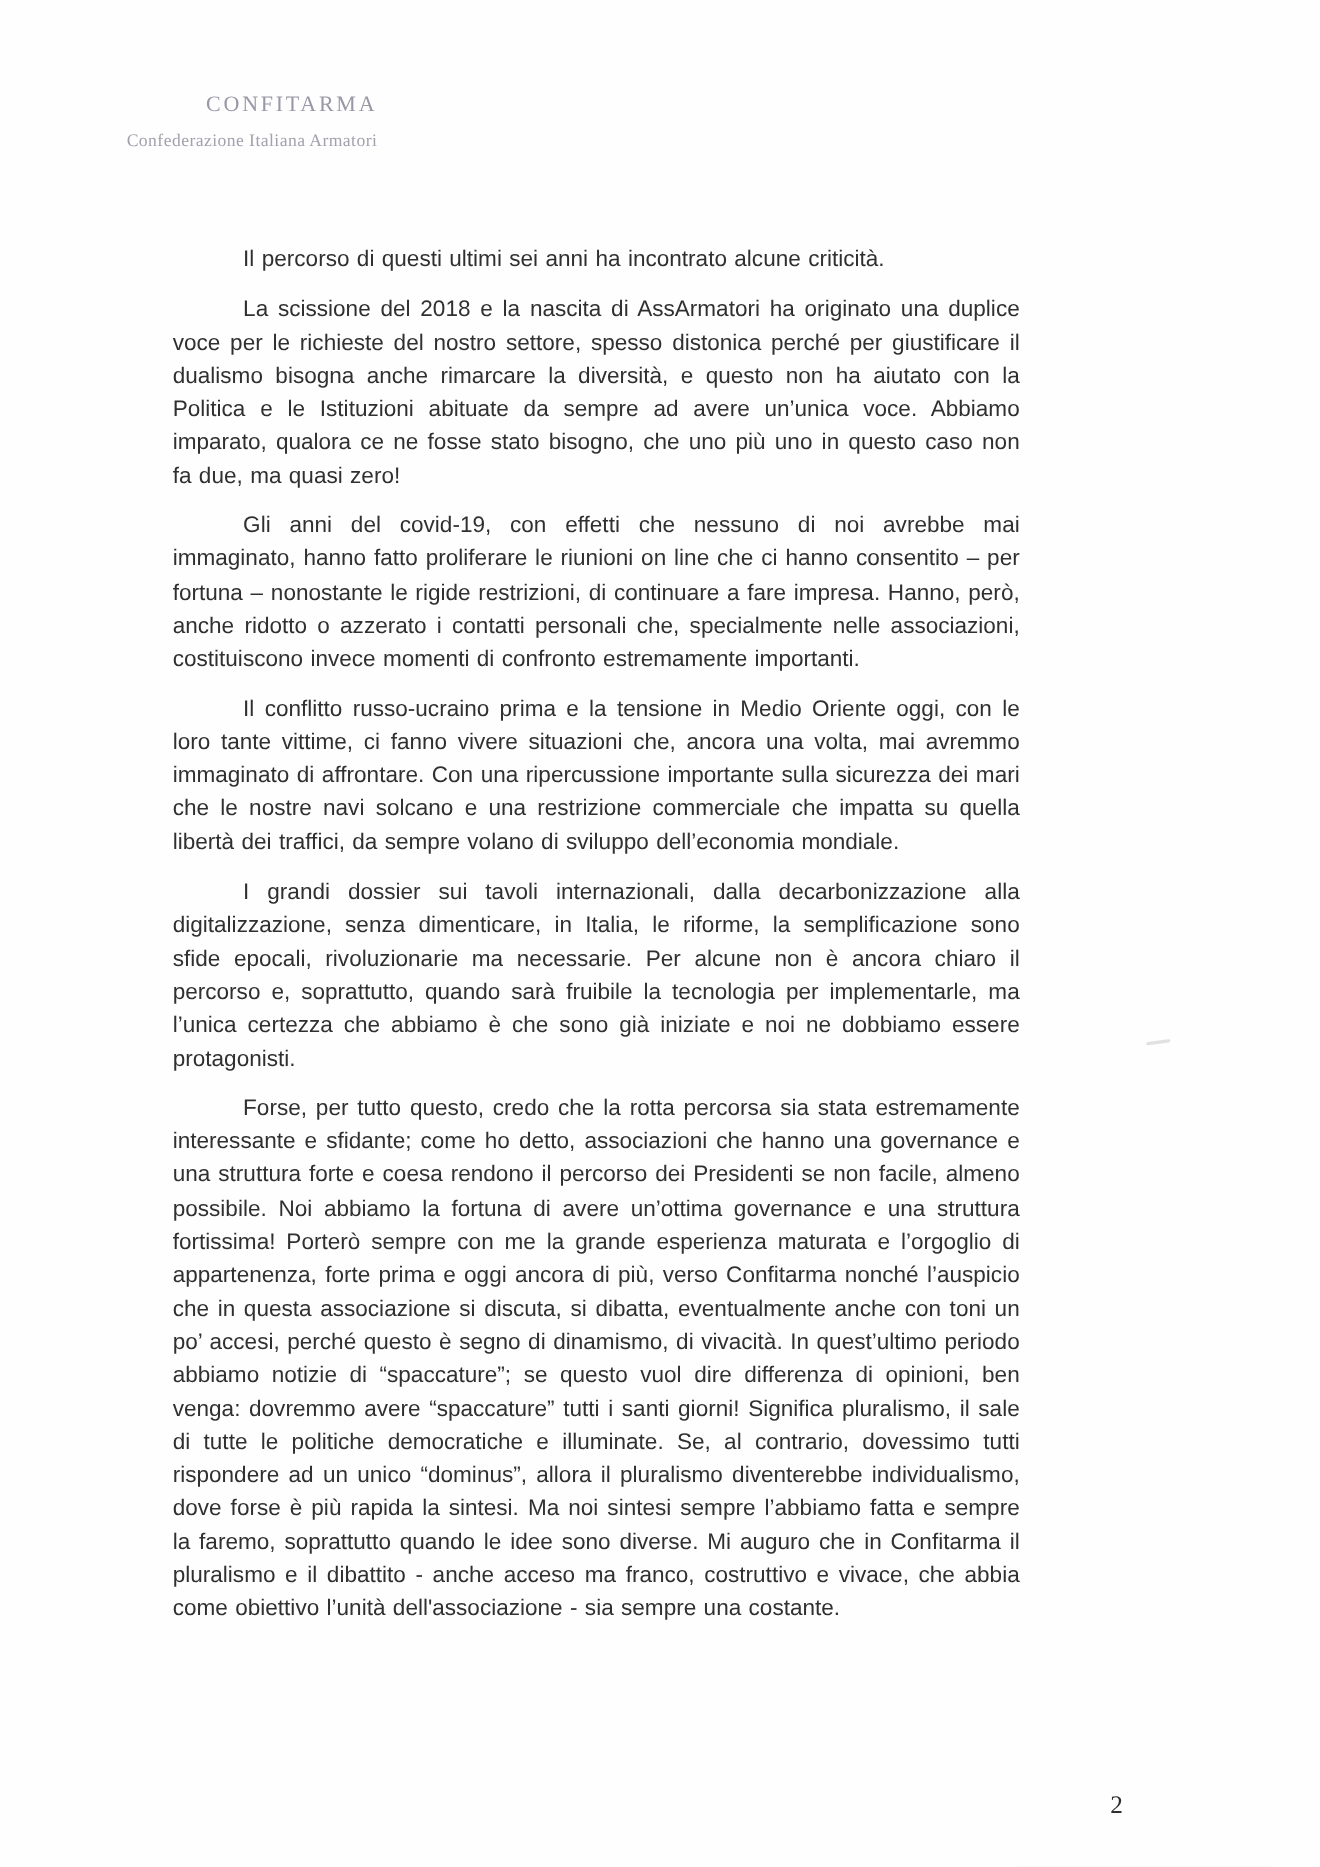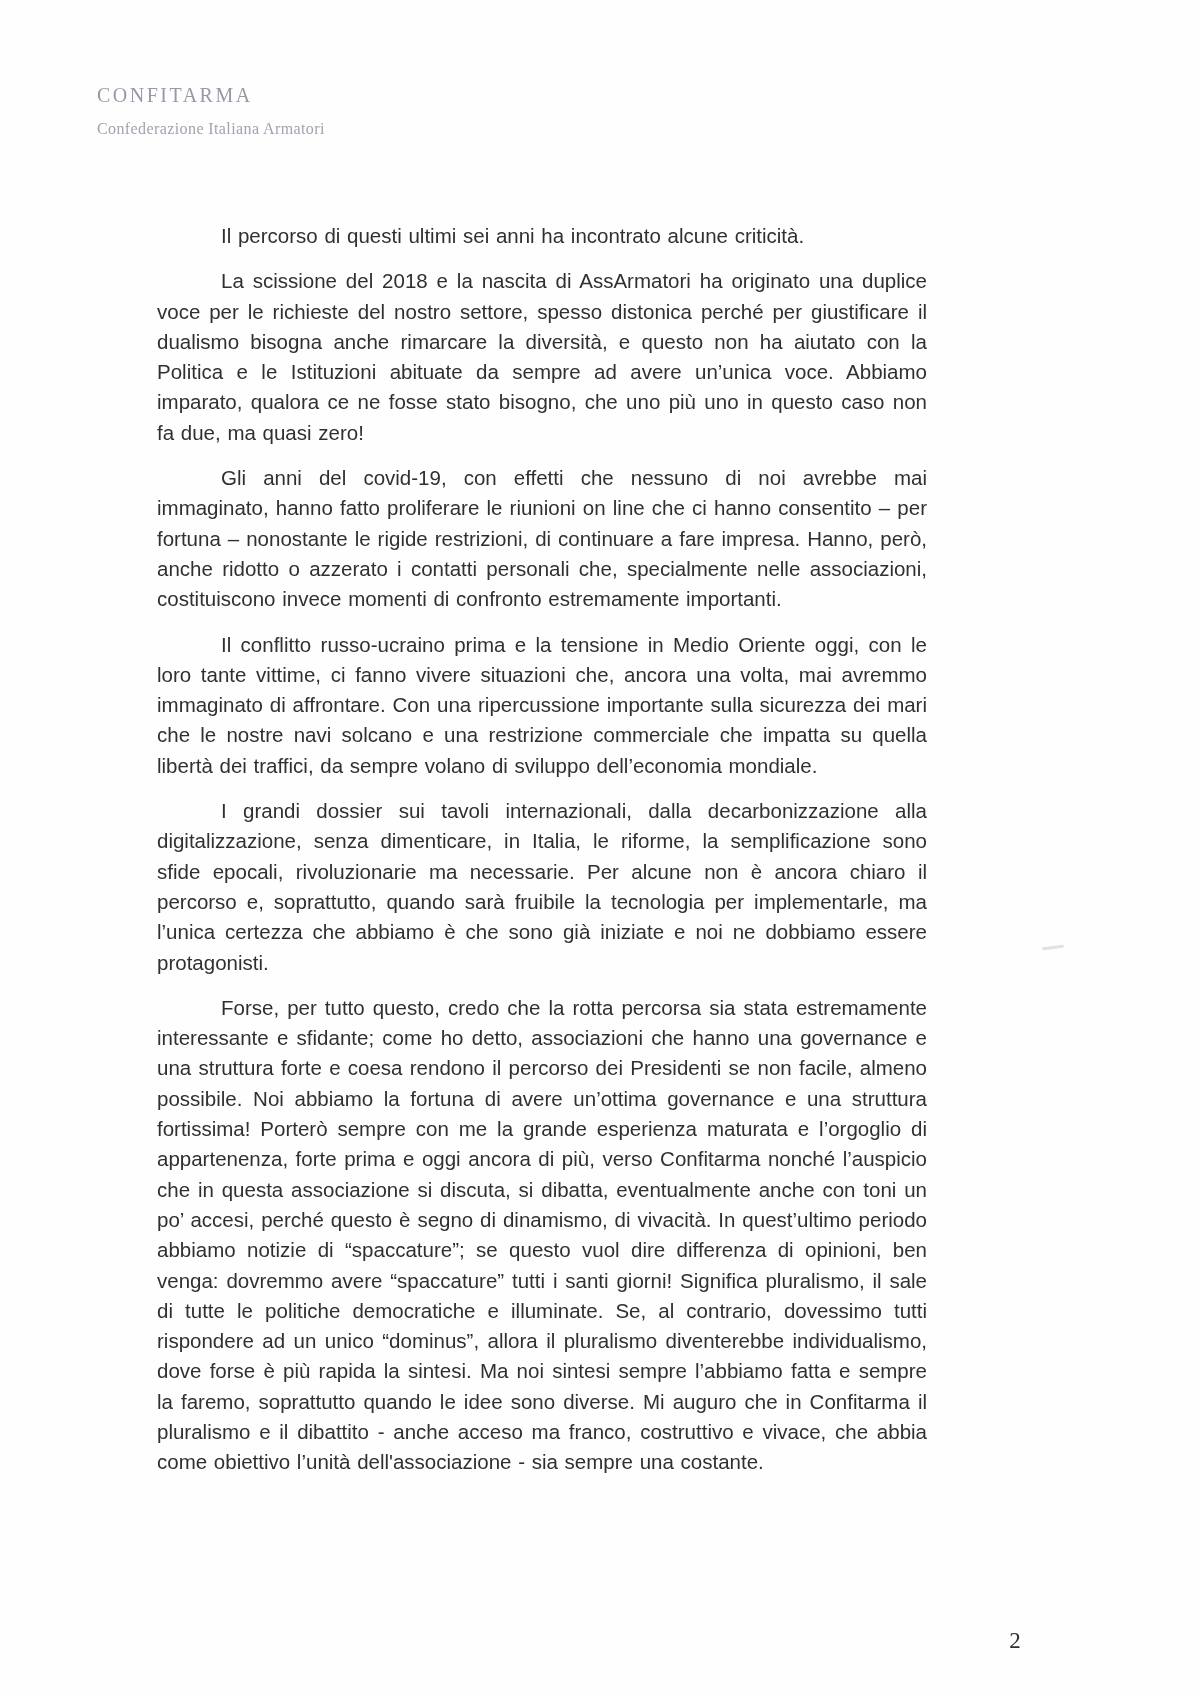--- a/index.html
+++ b/index.html
@@ -16,21 +16,21 @@
   .sheet{
     position:relative;
     width:1200px;height:1697px;
     background:var(--background);
     overflow:hidden;
   }
   .logo{
     position:absolute;
     left:97px;top:84px;
     width:246px;
-    text-align:left;
+    text-align:right;
     color:var(--logo_gray);
     font-family:"Liberation Serif", serif;
     user-select:none;
   }
   .logo-title{
     font-size:20px;
     letter-spacing:2.5px;
     line-height:22px;
     color:#9898a6;
   }

